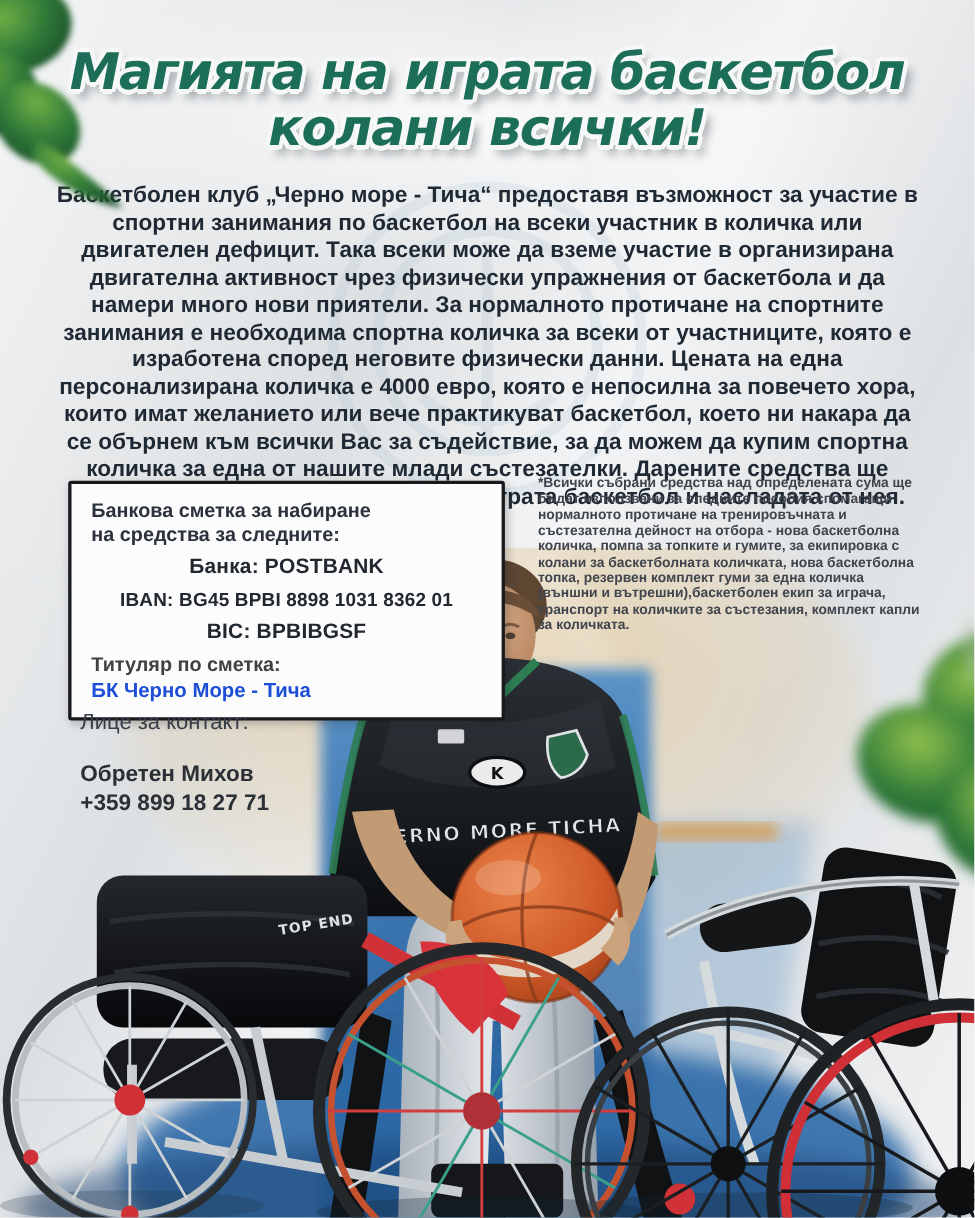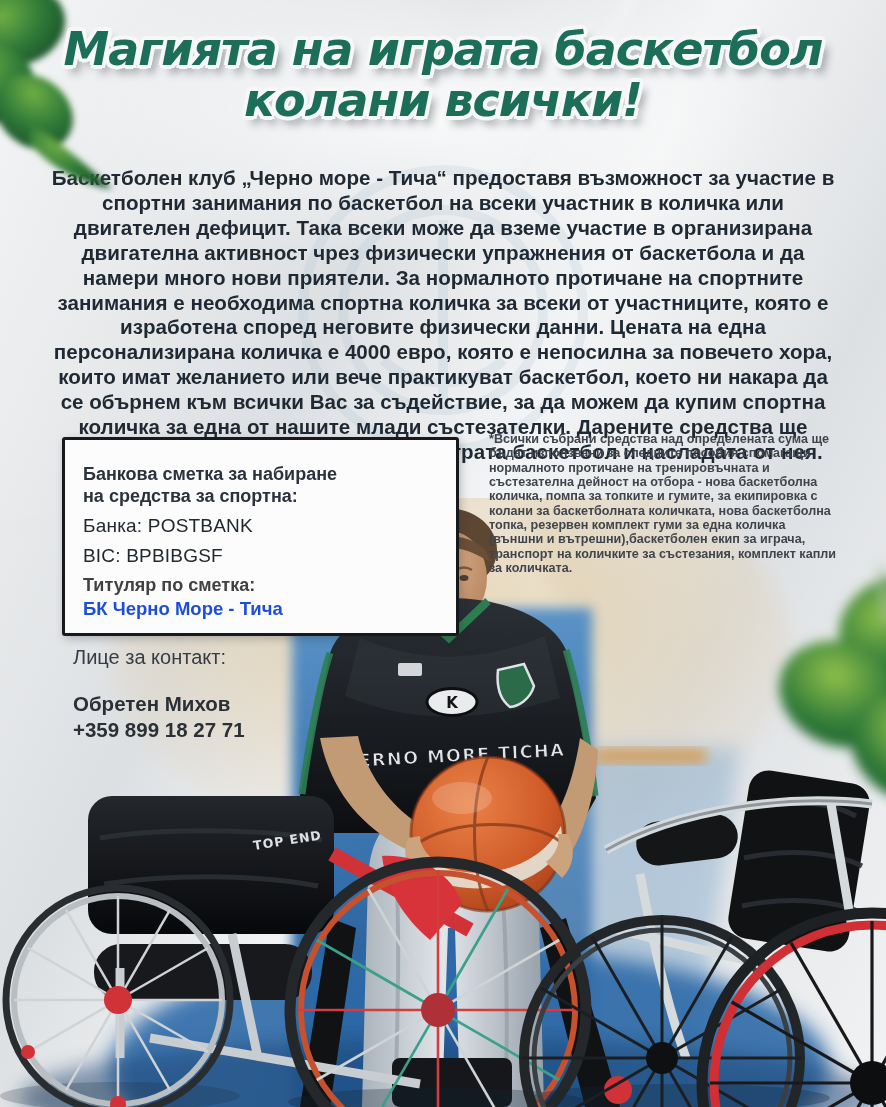--- a/index.html
+++ b/index.html
@@ -8,21 +8,21 @@
     font-family:"Liberation Sans",sans-serif;
     background:
       radial-gradient(ellipse 600px 260px at 48% 10%, rgba(255,255,255,.85) 0%, rgba(255,255,255,0) 60%),
       linear-gradient(115deg, rgba(255,255,255,.55) 0%, rgba(190,196,200,.25) 34%, rgba(255,255,255,.5) 52%, rgba(188,194,199,.22) 72%, rgba(255,255,255,.45) 100%),
       #e7e9eb;
   }
   .fold{position:absolute;background:linear-gradient(to bottom,rgba(255,255,255,.7),rgba(160,168,174,.18));transform:rotate(32deg);filter:blur(6px);}
   .fold.f1{left:560px;top:-40px;width:4px;height:300px;}
   .fold.f2{left:120px;top:300px;width:3px;height:420px;transform:rotate(80deg);opacity:.5;}
 
-  .title-wrap{position:absolute;left:0;right:0;top:24px;text-align:center;z-index:4;}
+  .title-wrap{position:absolute;left:0;right:0;top:40px;text-align:center;z-index:4;}
   .title-line{
     font-family:"DejaVu Sans","Liberation Sans",sans-serif;
     font-style:italic;font-weight:800;font-size:46px;line-height:1.1;
     color:#1d6e58;letter-spacing:-1px;
     text-shadow:
       -3px -3px 0 #f6f7f7, 3px -3px 0 #f6f7f7, -3px 3px 0 #f6f7f7, 3px 3px 0 #f6f7f7,
       -4px 0 0 #f6f7f7, 4px 0 0 #f6f7f7, 0 -4px 0 #f6f7f7, 0 4px 0 #f6f7f7,
       6px 8px 9px rgba(50,60,66,.45);
   }
   .watermark{
@@ -32,25 +32,25 @@
   .crest-bg{position:absolute;left:233px;top:150px;z-index:0;opacity:.5;}
 
   .intro{
     position:absolute;left:47px;top:166px;width:792px;z-index:2;
     font-size:20.6px;line-height:1.21;font-weight:600;color:#1f2933;text-align:center;
   }
 
   .bank-box{
     position:absolute;left:62px;top:437px;width:397px;box-sizing:border-box;z-index:5;
     background:#fcfcfd;border:3px solid #17191d;border-radius:3px;
-    padding:24px 18px 13px;box-shadow:2px 3px 8px rgba(30,35,40,.25);
+    padding:14px 18px 13px;box-shadow:2px 3px 8px rgba(30,35,40,.25);
     color:#252b33;
   }
   .bank-h{font-size:18px;font-weight:700;color:#2b323b;line-height:1.2;}
-  .bank-strong{font-size:19px;font-weight:400;margin-top:8px;letter-spacing:.2px;color:#22282f;}
+  .bank-strong{font-size:19px;font-weight:700;margin-top:8px;letter-spacing:.2px;color:#22282f;text-align:center;}
   .bank-iban{font-size:17.2px;}
   .bank-holder-label{font-size:18px;font-weight:700;margin-top:8px;color:#404040;}
   .bank-holder-name{font-size:18.5px;font-weight:800;margin-top:2px;color:#1d4ed8;}
 
   .disclaimer{
     position:absolute;left:489px;top:432px;width:349px;z-index:5;
     font-size:12.6px;line-height:1.14;font-weight:700;color:#40454d;
   }
 
   .contact{position:absolute;left:73px;top:622px;z-index:5;color:#2a3036;}
@@ -314,22 +314,23 @@
     <g filter="url(#soft6)">
       <ellipse cx="900" cy="128" rx="62" ry="50" fill="url(#cloverSoft)" transform="rotate(-18 900 128)"></ellipse>
       <ellipse cx="842" cy="196" rx="64" ry="52" fill="url(#cloverSoft)" transform="rotate(20 842 196)"></ellipse>
       <ellipse cx="902" cy="250" rx="58" ry="46" fill="url(#cloverSoft)" transform="rotate(48 902 250)"></ellipse>
       <path d="M 880 60 C 886 84 894 104 902 118 L 886 126 C 878 106 876 82 880 60 Z" fill="#9db98a" opacity=".7"></path>
     </g>
   </svg>
 
   <div class="bank-box">
     <div class="bank-h">Банкова сметка за набиране</div>
-    <div class="bank-h">на средства за спортна:</div>
+    <div class="bank-h">на средства за следните:</div>
     <div class="bank-strong">Банка: POSTBANK</div>
+    <div class="bank-strong bank-iban">IBAN: BG45 BPBI 8898 1031 8362 01</div>
     <div class="bank-strong">BIC: BPBIBGSF</div>
     <div class="bank-holder-label">Титуляр по сметка:</div>
     <div class="bank-holder-name">БК Черно Море - Тича</div>
   </div>
 
   <div class="disclaimer">*Всички събрани средства над определената сума ще бъдат използвани за следните пособия спомагащи нормалното протичане на тренировъчната и състезателна дейност на отбора - нова баскетболна количка, помпа за топките и гумите, за екипировка с колани за баскетболната количката, нова баскетболна топка, резервен комплект гуми за една количка (външни и вътрешни),баскетболен екип за играча, транспорт на количките за състезания, комплект капли за количката.</div>
 
   <div class="contact">
     <div class="contact-label">Лице за контакт:</div>
     <div class="contact-name">Обретен Михов</div>

